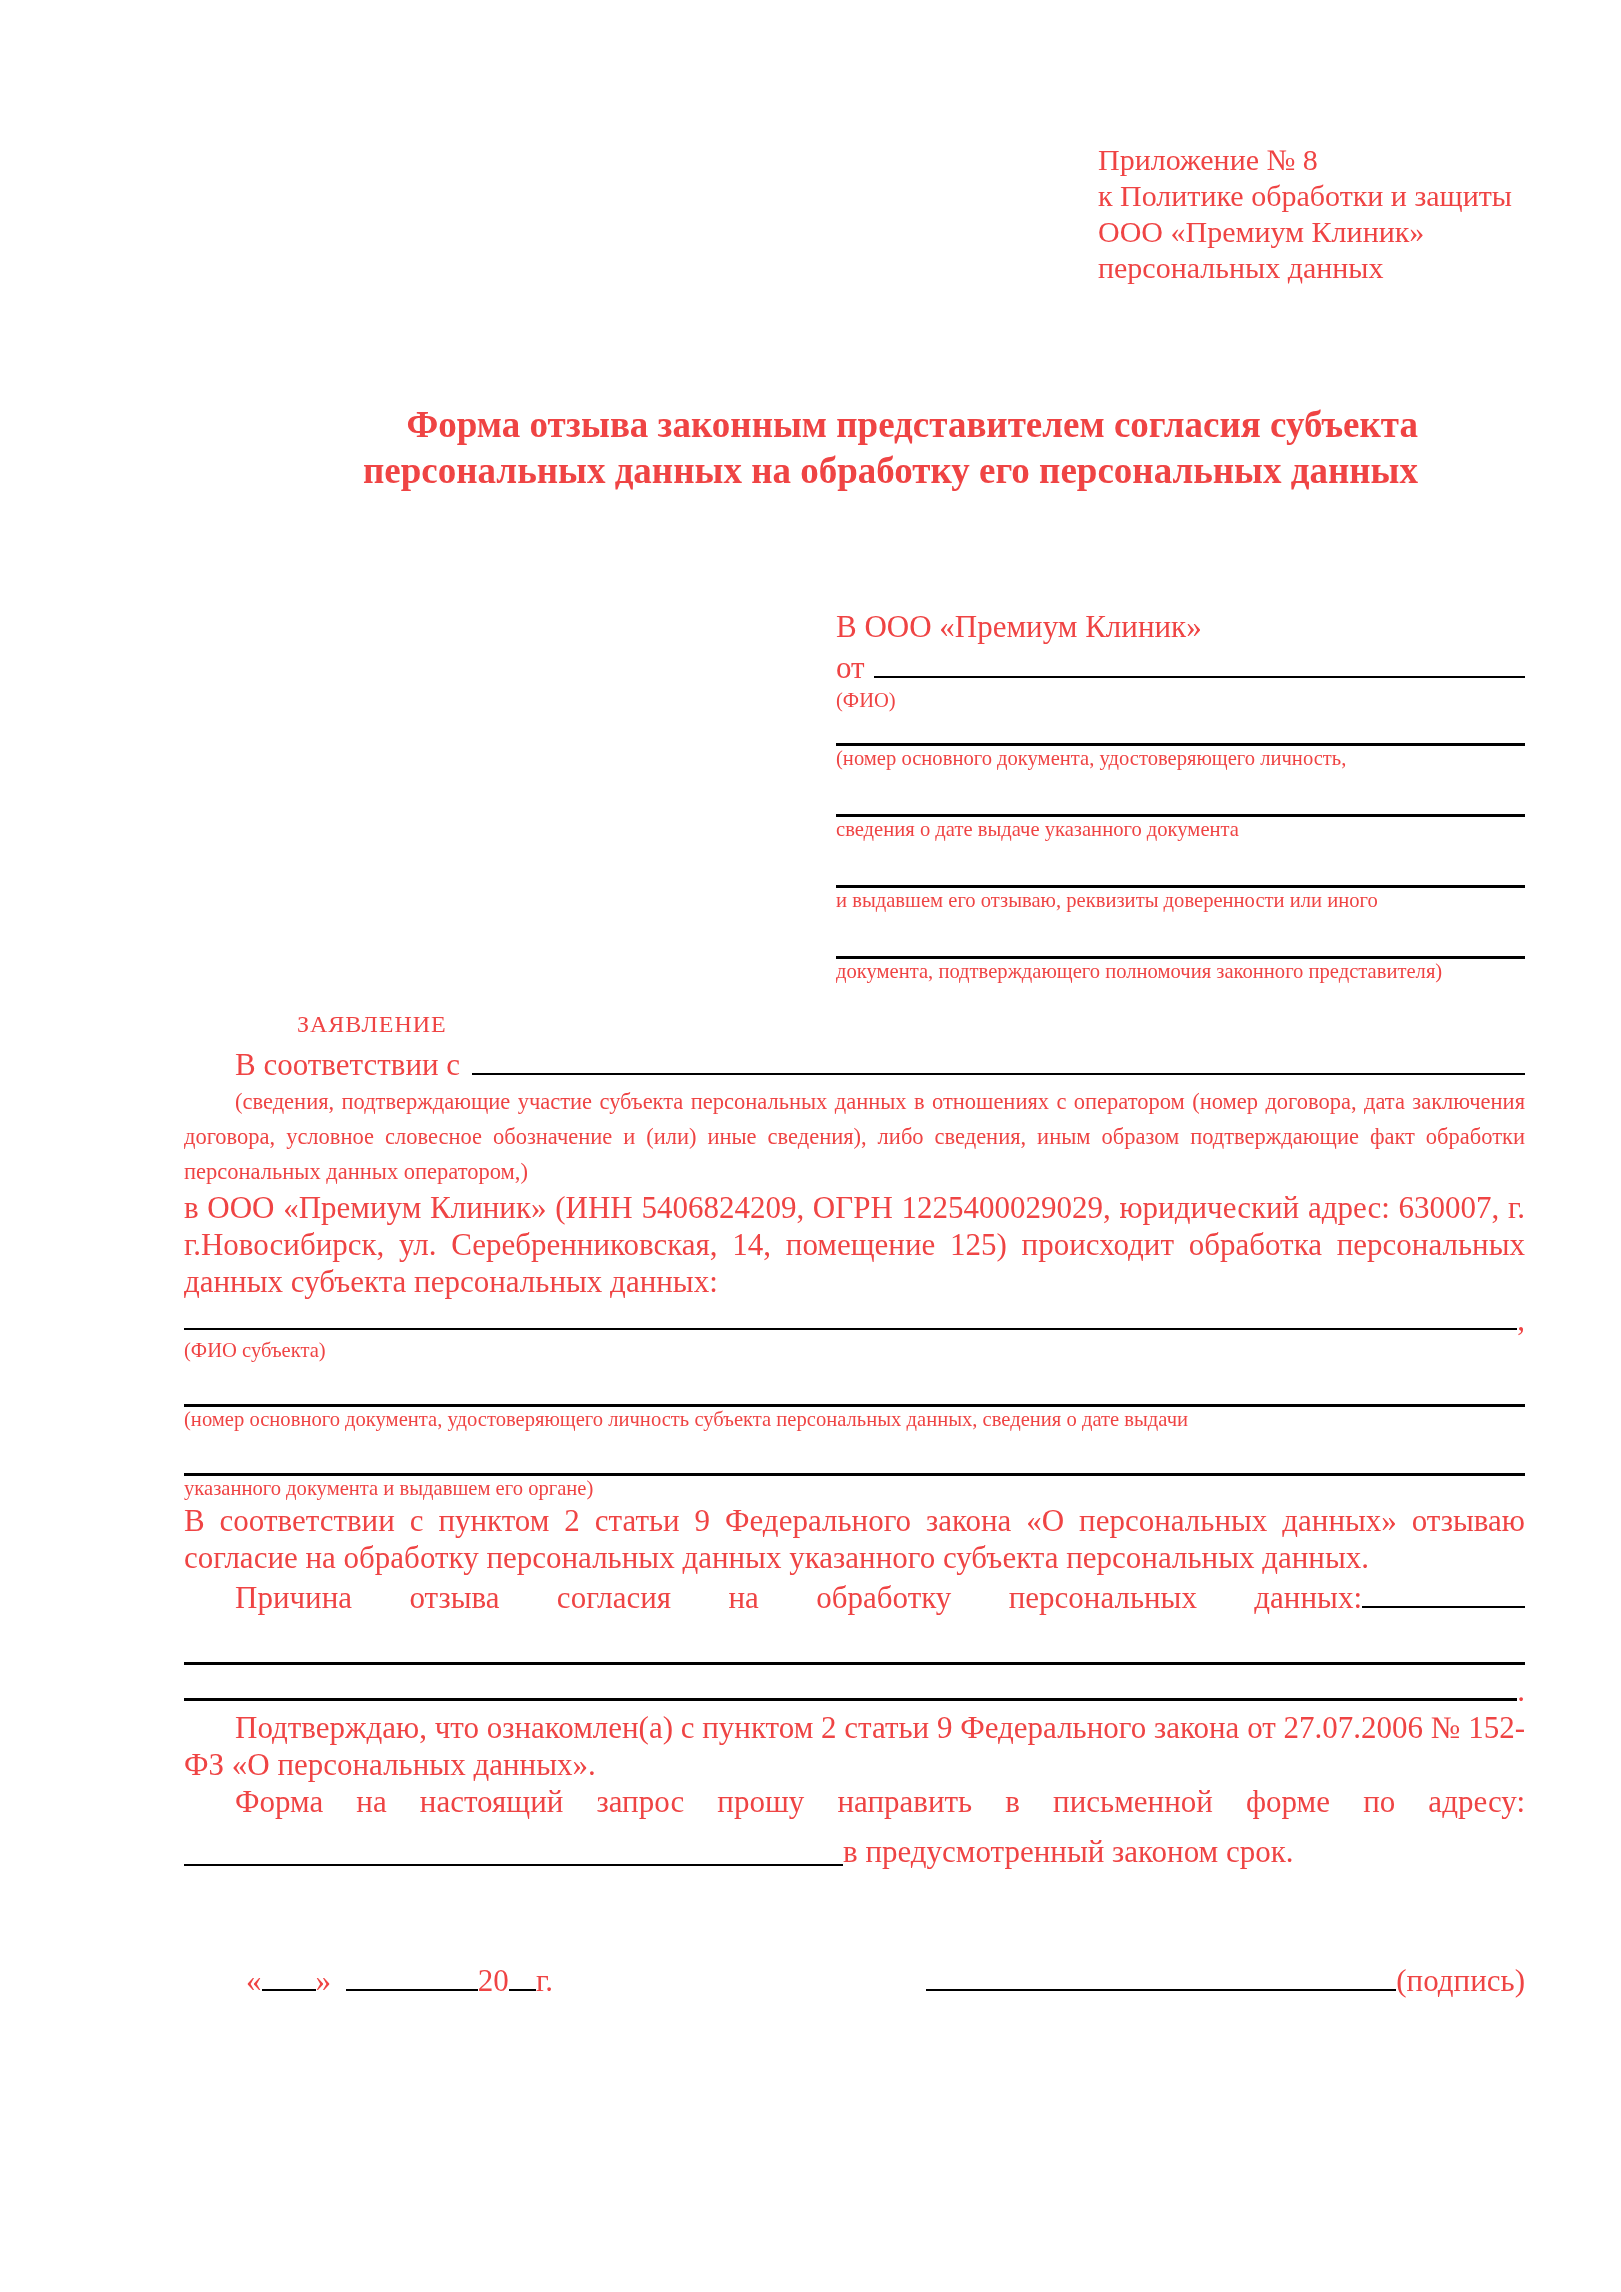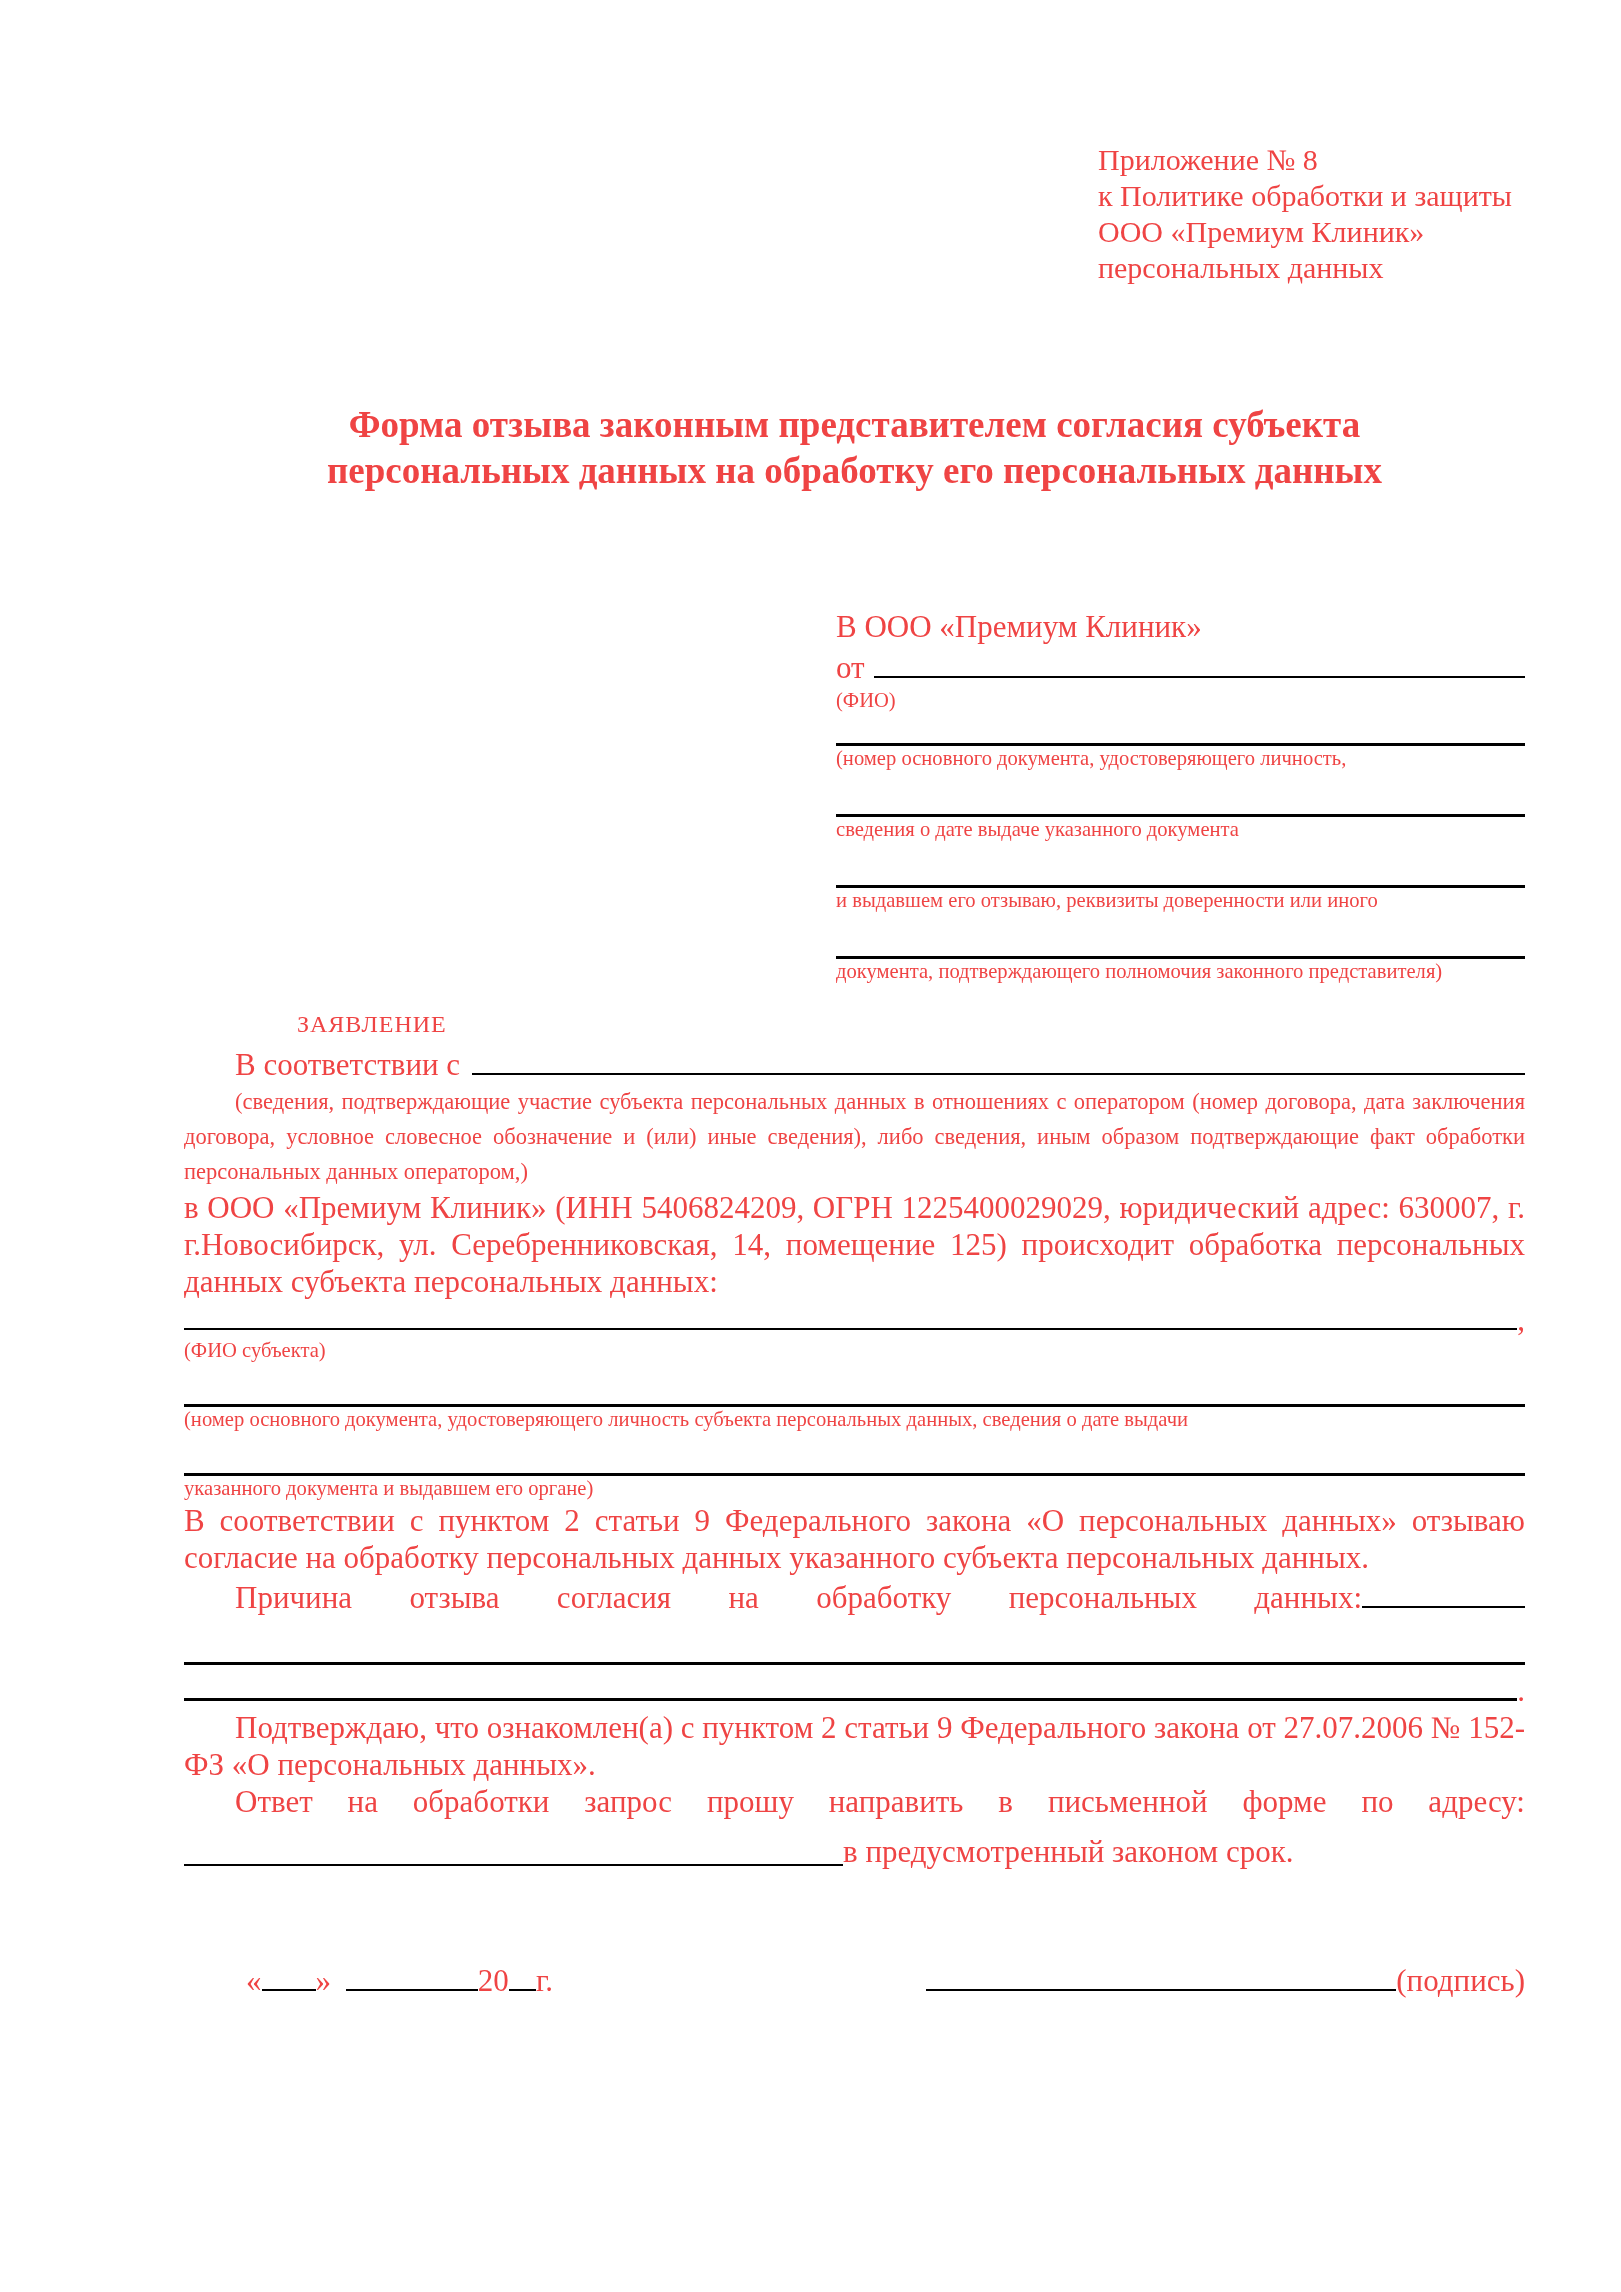--- a/index.html
+++ b/index.html
@@ -29,21 +29,21 @@
     white-space: nowrap;
   }
 
   
   .title {
     margin: 116px auto 0 auto;
     max-width: 1127px;
     font-size: 37px;
     font-weight: bold;
     line-height: 46px;
-    text-align: center;
+    text-align: right;
   }
 
   
   .addressee {
     margin-top: 113px;
     margin-left: 652px;
     font-size: 31px;
     line-height: 40px;
   }
   .addr-from { display: flex; align-items: baseline; }
@@ -197,21 +197,21 @@
     </div>
 
     <div class="blank hr1"></div>
     <div class="fill-row hr2">
       <span class="fill"></span>
       <span class="tail">.</span>
     </div>
 
     <p class="para indented">Подтверждаю, что ознакомлен(а) с пунктом 2 статьи 9 Федерального закона от&nbsp;27.07.2006 № 152-ФЗ «О персональных данных».</p>
 
-    <p class="para indented stretch">Ответ на обработки запрос прошу направить в письменной форме по адресу:</p>
+    <p class="para indented stretch">Форма на настоящий запрос прошу направить в письменной форме по адресу:</p>
 
     <div class="reply-row">
       <span class="fill"></span>
       <span class="tail">в предусмотренный законом срок.</span>
     </div>
 
     <div class="footer-row">
       <div class="date-group">
         <span>«</span>
           <span class="fill w55"></span>

